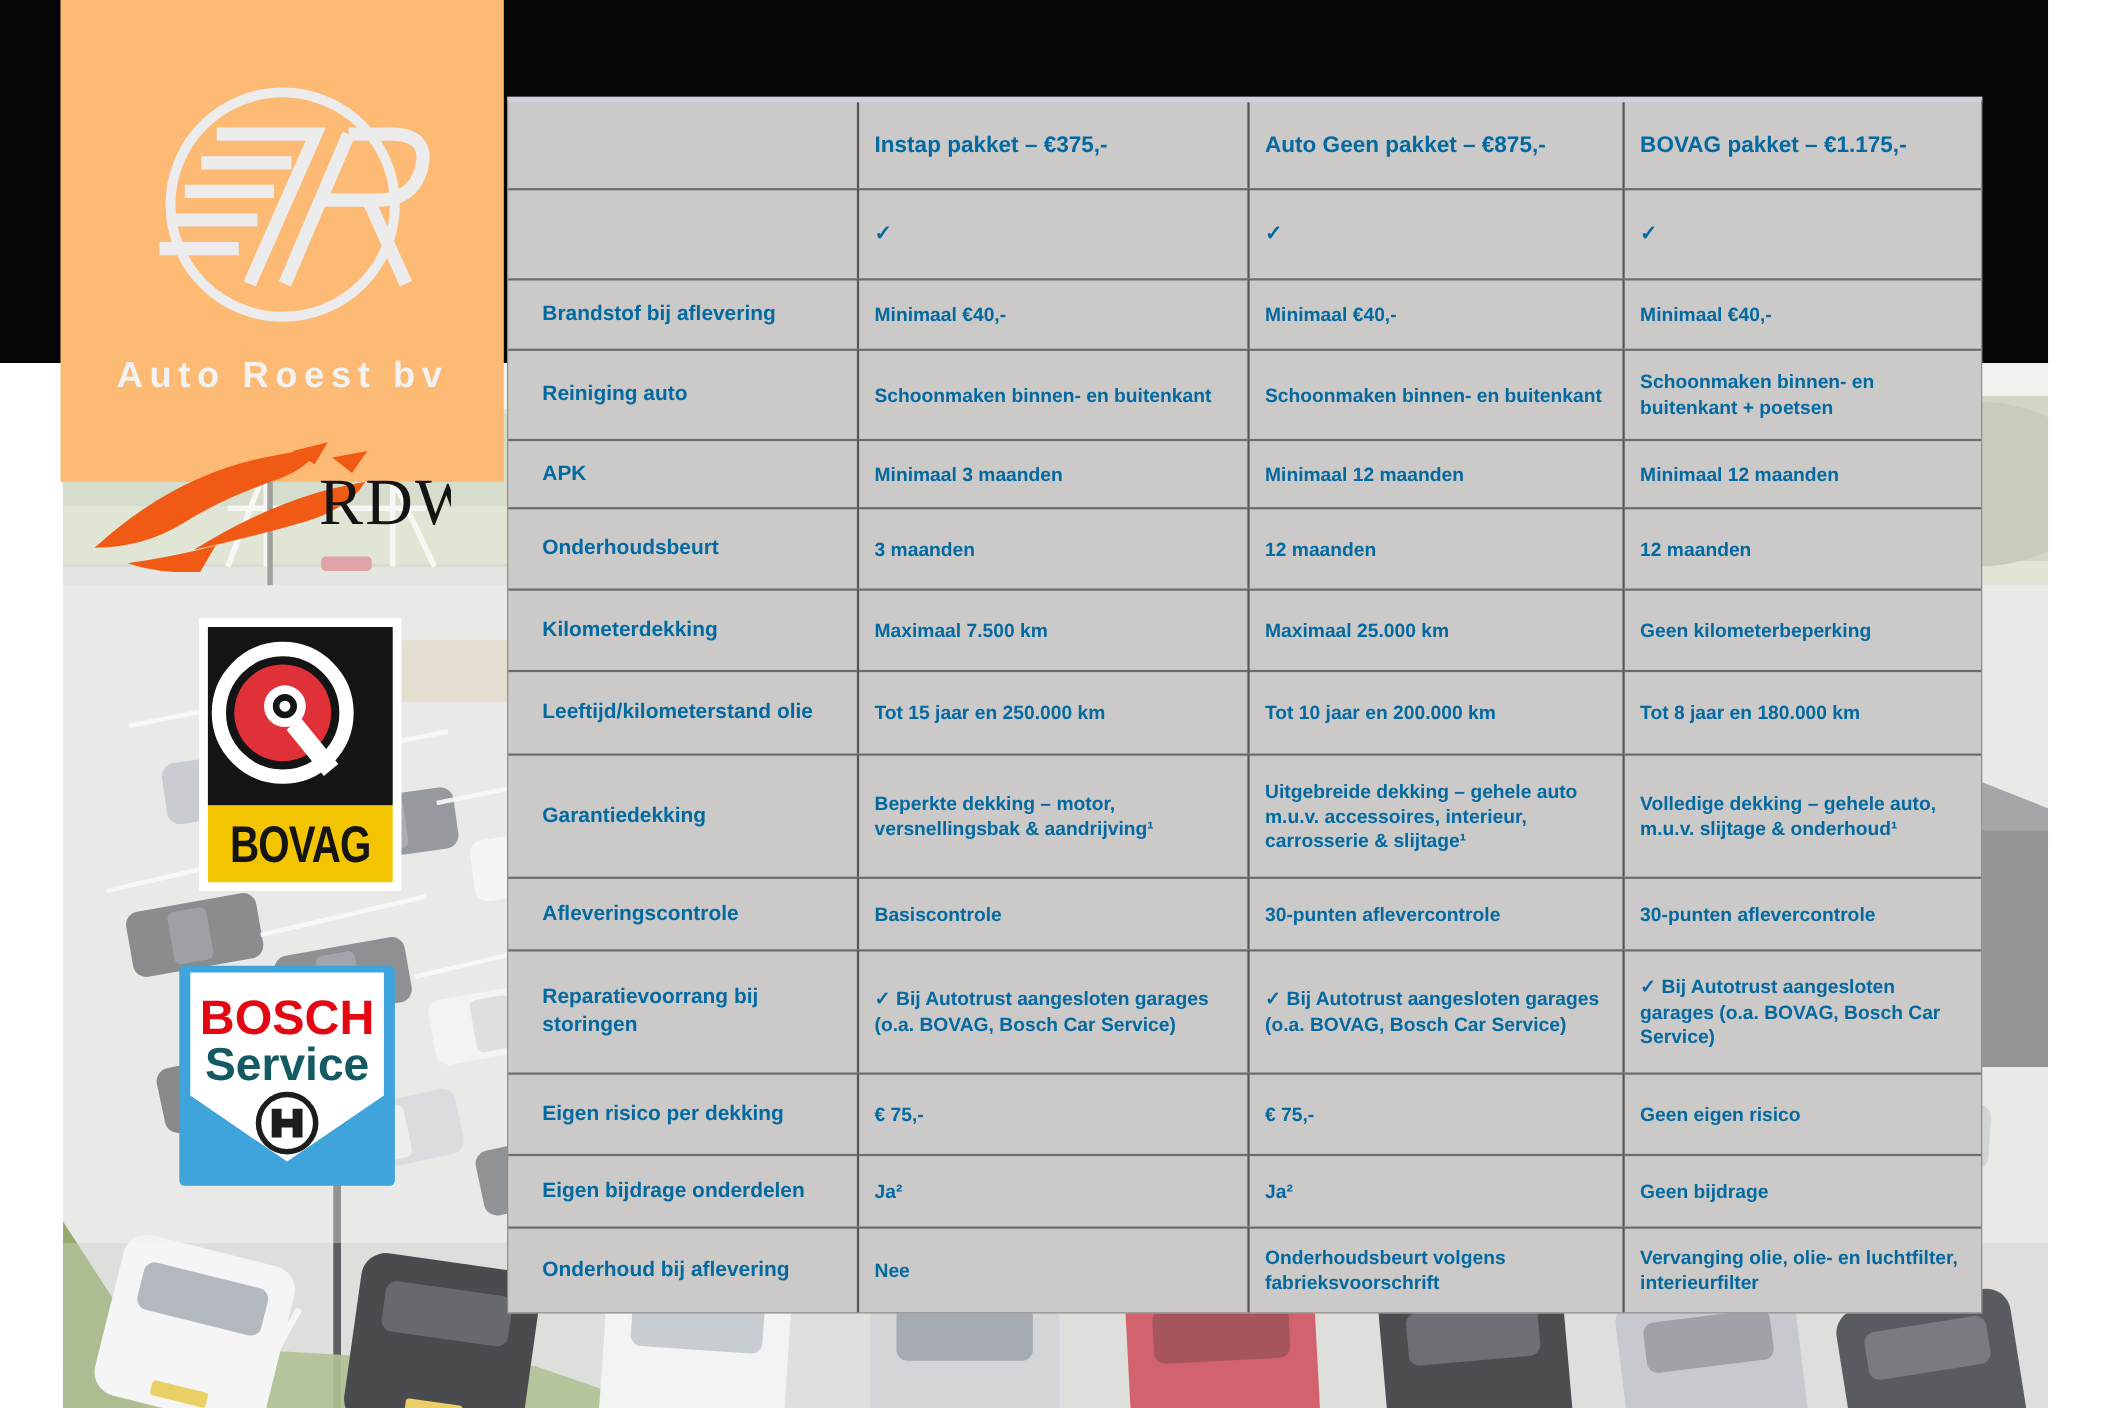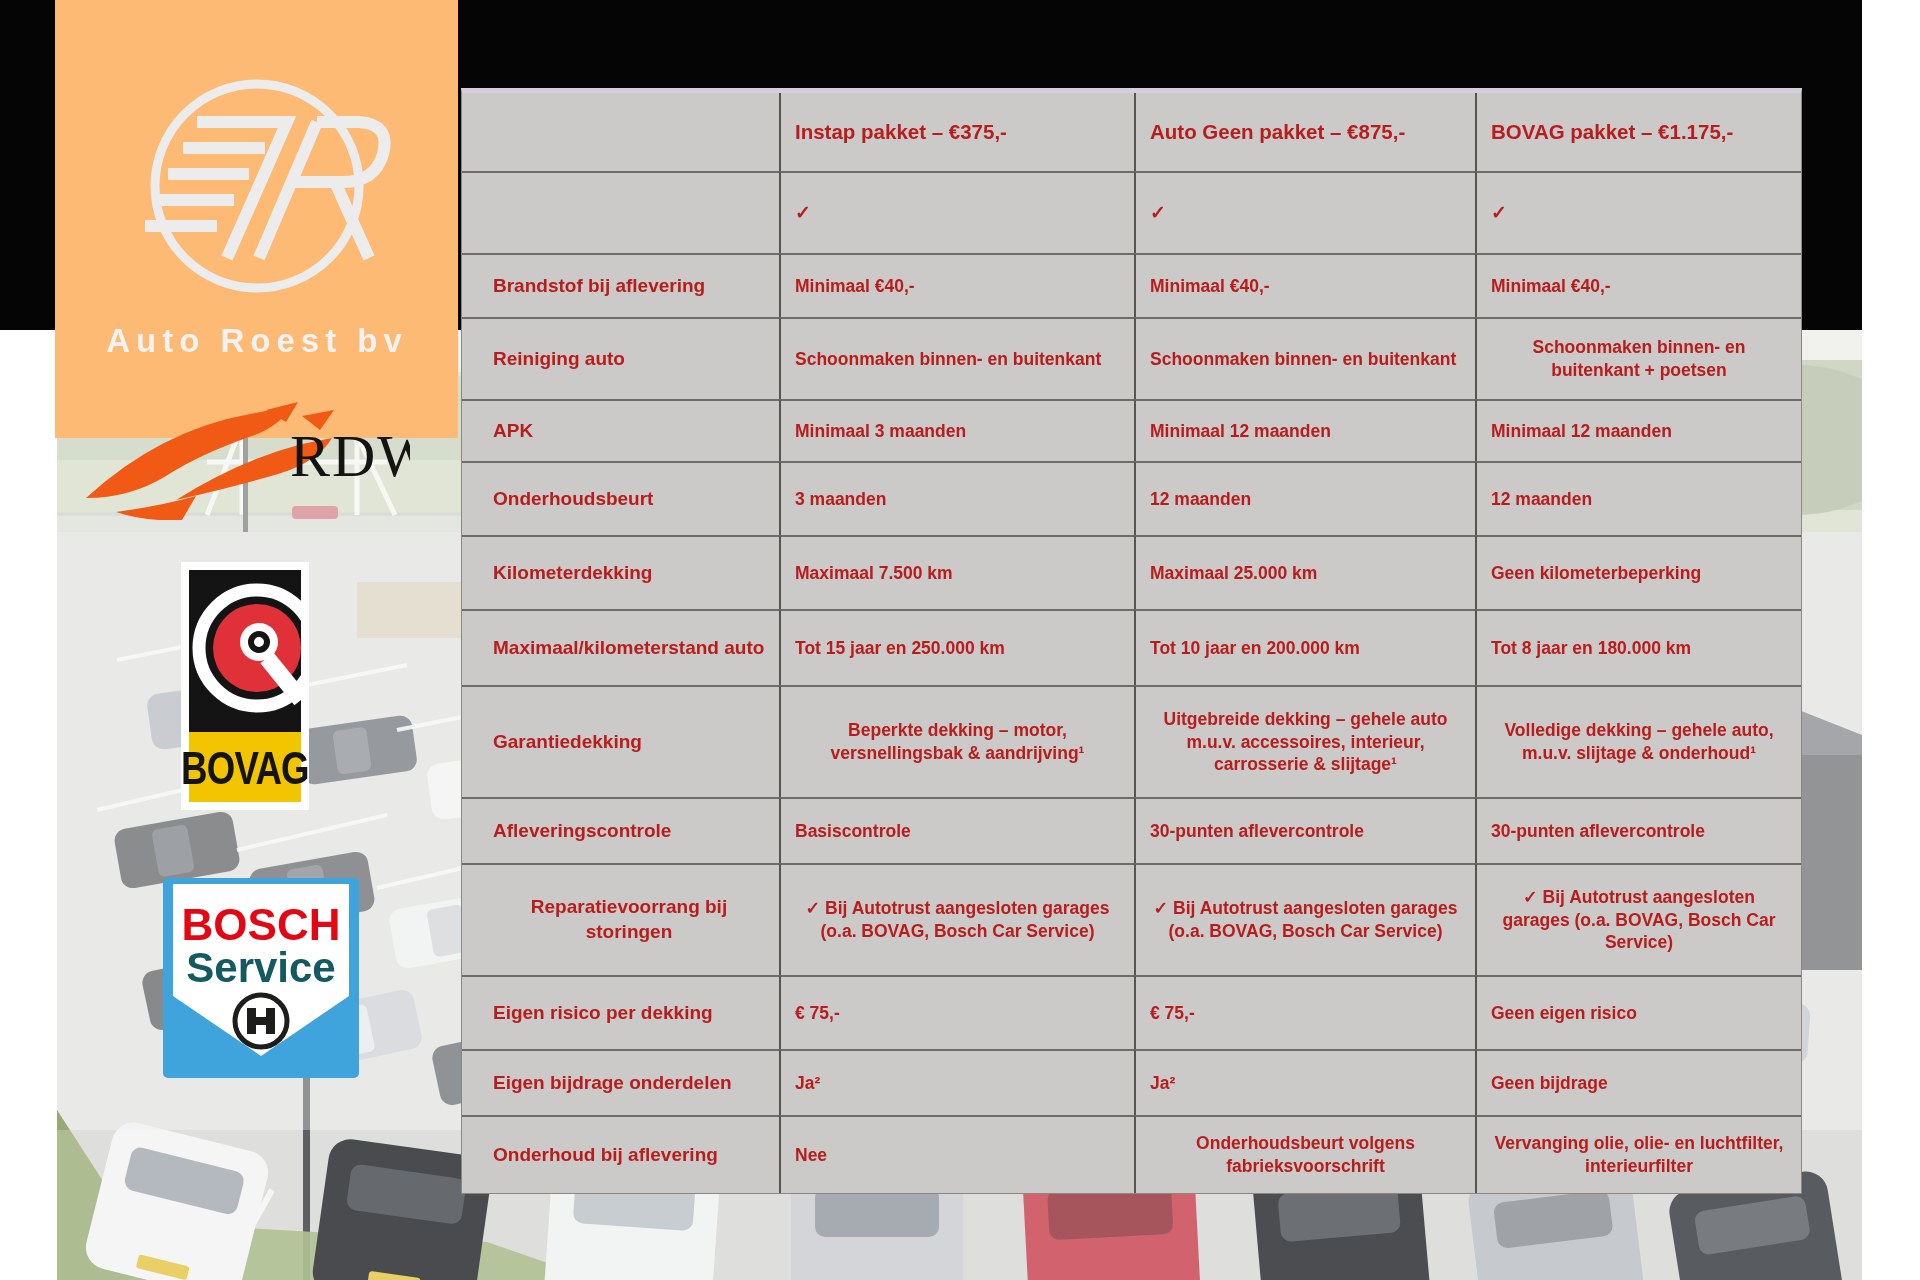--- a/index.html
+++ b/index.html
@@ -13,36 +13,36 @@
   .black-band{position:absolute;left:0;top:0;width:1862px;height:330px;background:#050505;}
   .logo-box{position:absolute;left:55px;top:0;width:403px;height:438px;background:#fdba74;}
   .logo-box svg{display:block;}
 
   
   .strip-right{position:absolute;right:0;top:0;width:58px;height:1280px;background:#ffffff;}
   .strip-left{position:absolute;left:0;top:330px;width:57px;height:920px;background:#ffffff;}
 
   
   .rdw{position:absolute;left:80px;top:400px;width:330px;height:120px;}
-  .bovag{position:absolute;left:181px;top:562px;width:128px;height:248px;background:#ffffff;padding:8px;box-sizing:border-box;}
+  .bovag{position:absolute;left:181px;top:562px;width:184px;height:248px;background:#ffffff;padding:8px;box-sizing:border-box;}
   .bovag-top{position:relative;width:100%;height:162px;background:#141414;overflow:hidden;}
   .bovag-band{width:100%;height:70px;background:#f3c400;display:flex;align-items:center;justify-content:center;}
   .bovag-band span{font-weight:bold;font-size:47px;letter-spacing:-1px;color:#141414;transform:scaleX(.78);}
   .bosch{position:absolute;left:163px;top:878px;width:196px;height:200px;background:#3fa3dc;border-radius:5px;}
   .bosch svg{display:block;}
 
   
   .pkg-table{position:absolute;left:461px;top:88px;width:1339px;
              display:grid;grid-template-columns:317px 355px 341px 326px;
              grid-template-rows:78px 82px 64px 82px 62px 74px 74px 76px 112px 66px 112px 74px 66px 78px;
              background:#cbcac8;border:1px solid #8a8884;border-top:5px solid #d6cede;
              box-sizing:content-box;}
   .cell{display:flex;align-items:center;padding:6px 14px;box-sizing:border-box;
-        color:#b91c1c;font-weight:bold;font-size:17.5px;line-height:1.3;
-        border-top:2px solid #6e6c68;text-align:center;}
+        color:#0369a1;font-weight:bold;font-size:17.5px;line-height:1.3;
+        border-top:2px solid #6e6c68;}
   .cell.r0{border-top:none;font-size:20.5px;}
   .cell.c1,.cell.c2,.cell.c3{border-left:2px solid #585550;}
   .cell.c0{font-size:19px;padding-left:31px;}
   .cell.r1{font-size:19px;}
 </style>
 </head>
 <body>
 
 <div class="canvas">
 
@@ -271,21 +271,21 @@
       <div class="cell r4 c2">Minimaal 12 maanden</div>
       <div class="cell r4 c3">Minimaal 12 maanden</div>
       <div class="cell r5 c0">Onderhoudsbeurt</div>
       <div class="cell r5 c1">3 maanden</div>
       <div class="cell r5 c2">12 maanden</div>
       <div class="cell r5 c3">12 maanden</div>
       <div class="cell r6 c0">Kilometerdekking</div>
       <div class="cell r6 c1">Maximaal 7.500 km</div>
       <div class="cell r6 c2">Maximaal 25.000 km</div>
       <div class="cell r6 c3">Geen kilometerbeperking</div>
-      <div class="cell r7 c0">Maximaal/kilometerstand auto</div>
+      <div class="cell r7 c0">Leeftijd/kilometerstand olie</div>
       <div class="cell r7 c1">Tot 15 jaar en 250.000 km</div>
       <div class="cell r7 c2">Tot 10 jaar en 200.000 km</div>
       <div class="cell r7 c3">Tot 8 jaar en 180.000 km</div>
       <div class="cell r8 c0">Garantiedekking</div>
       <div class="cell r8 c1">Beperkte dekking – motor, versnellingsbak &amp; aandrijving¹</div>
       <div class="cell r8 c2">Uitgebreide dekking – gehele auto m.u.v. accessoires, interieur, carrosserie &amp; slijtage¹</div>
       <div class="cell r8 c3">Volledige dekking – gehele auto, m.u.v. slijtage &amp; onderhoud¹</div>
       <div class="cell r9 c0">Afleveringscontrole</div>
       <div class="cell r9 c1">Basiscontrole</div>
       <div class="cell r9 c2">30-punten aflevercontrole</div>

